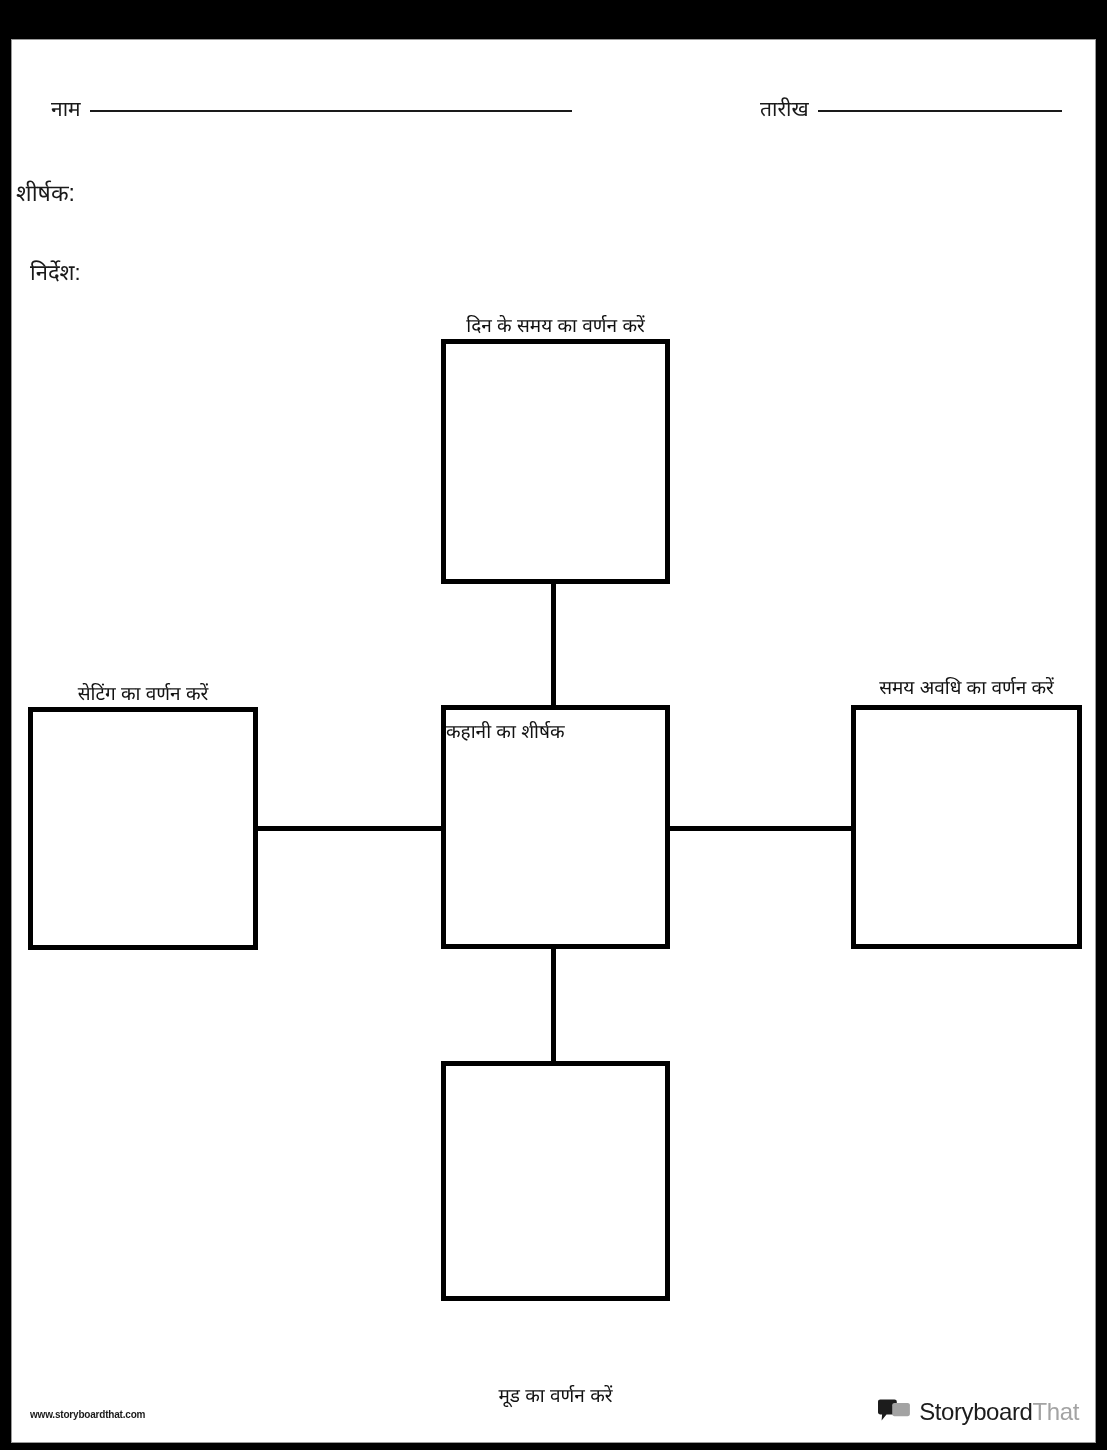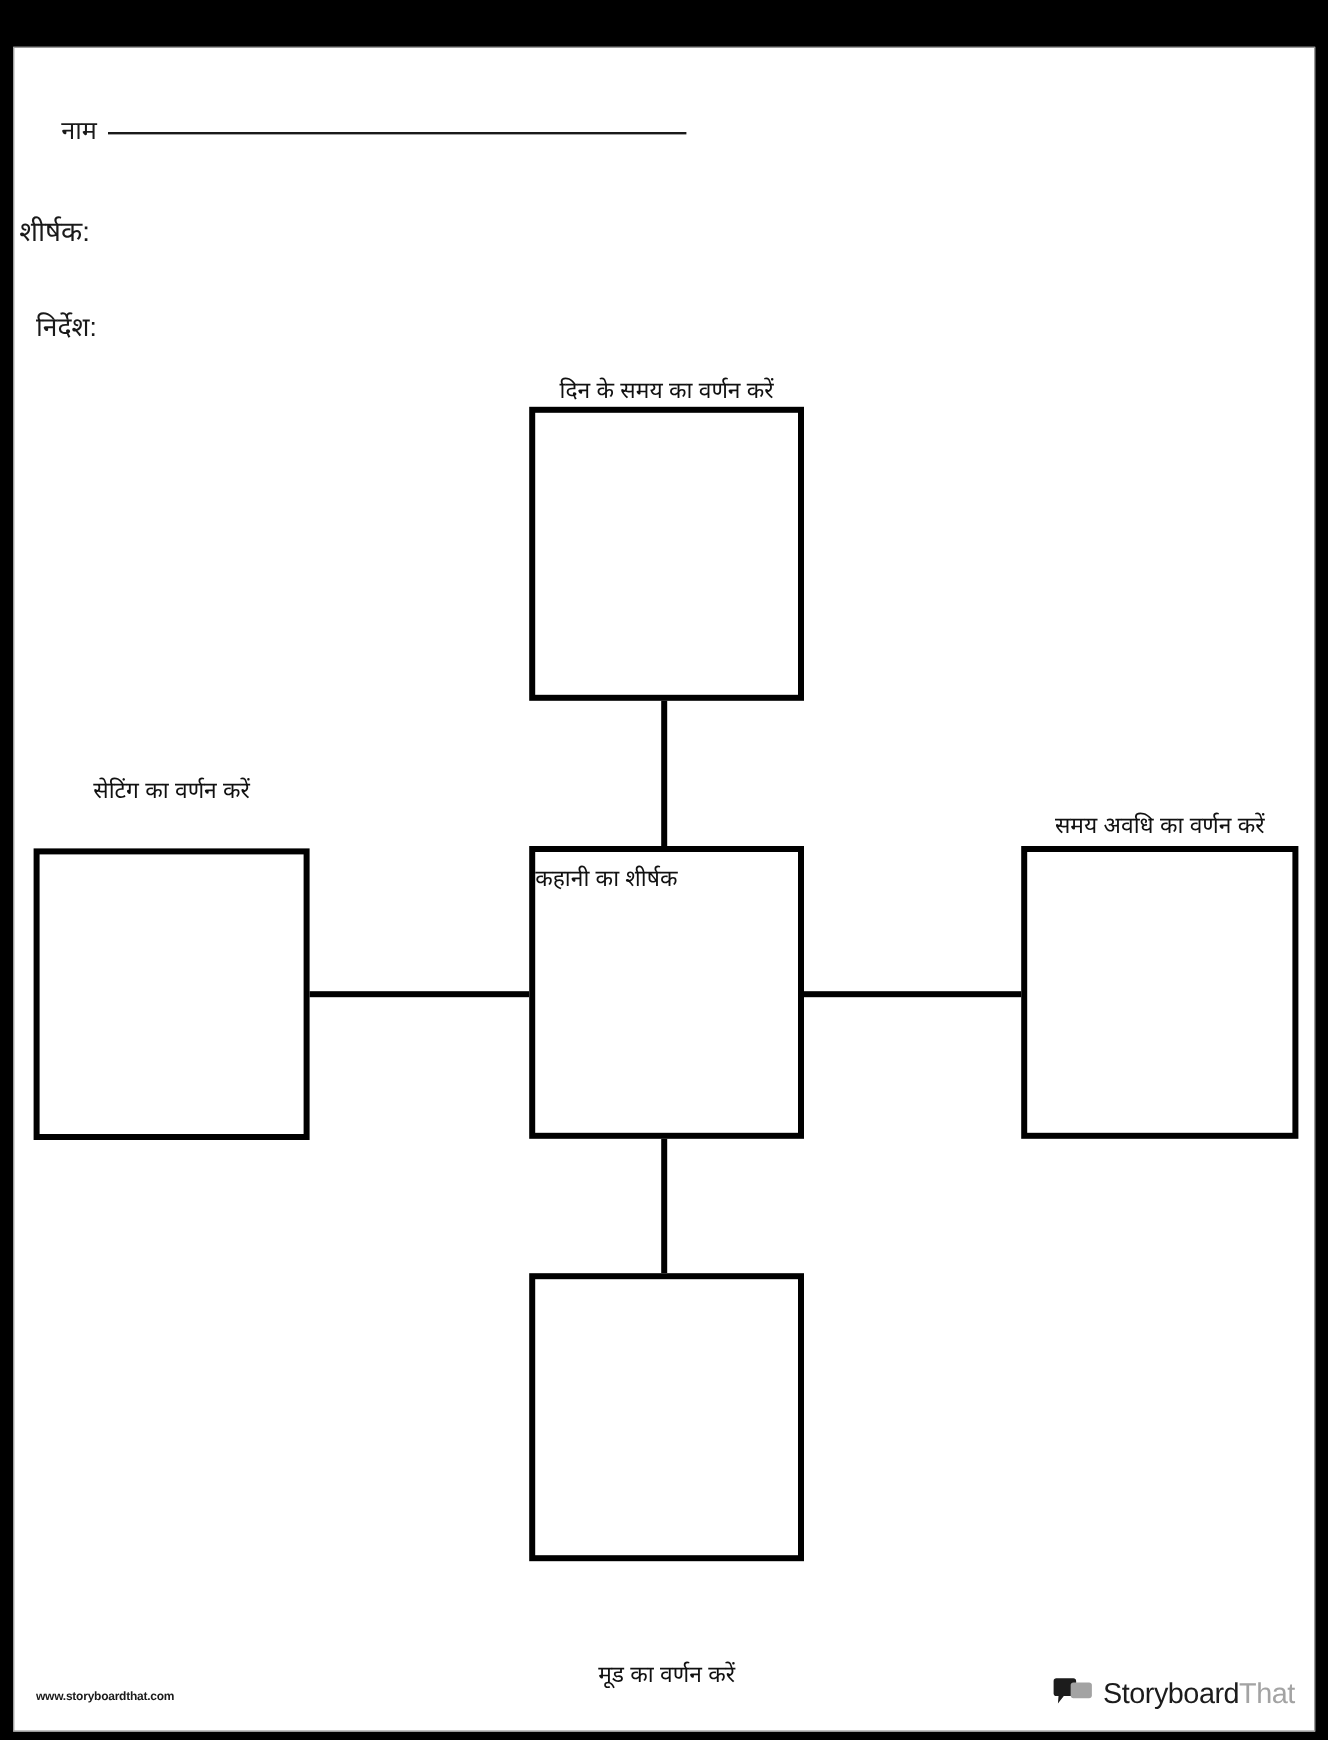--- a/index.html
+++ b/index.html
@@ -126,21 +126,21 @@
     background: #000000;
   }
 
   
   #box-top      { left: 429px; top: 299px; width: 229px; height: 245px; }
   #label-top    { left: 429px; top: 272px; width: 229px; }
   #conn-top     { left: 539px; top: 544px; width: 5px; height: 132px; }
 
   
   #box-left     { left: 16px; top: 667px; width: 230px; height: 243px; }
-  #label-left   { left: 16px; top: 605px; width: 230px; }
+  #label-left   { left: 16px; top: 640px; width: 230px; }
   #conn-left    { left: 246px; top: 786px; width: 183px; height: 5px; }
 
   
   #box-right    { left: 839px; top: 665px; width: 231px; height: 244px; }
   #label-right  { left: 839px; top: 634px; width: 231px; }
   #conn-right   { left: 658px; top: 786px; width: 181px; height: 5px; }
 
   
   #box-bottom   { left: 429px; top: 1021px; width: 229px; height: 240px; }
   #label-bottom { left: 429px; top: 1342px; width: 229px; }
@@ -157,41 +157,45 @@
     font-size: 10px;
     font-weight: bold;
     color: #1a1a1a;
     letter-spacing: -0.2px;
   }
   #brand-logo {
     position: absolute;
     right: 16px;
     top: 1358px;
     display: flex;
-    align-items: flex-start;
+    align-items: center;
     gap: 8px;
   }
   #brand-mark { display: block; }
   #brand-wordmark {
     font-size: 24px;
     letter-spacing: -0.4px;
     white-space: nowrap;
   }
   .brand-a { color: #1c1c1c; }
   .brand-b { color: #a3a3a3; }
 </style>
 </head>
 <body>
 
 <div id="page-frame">
   <div id="page-sheet">
 
     <div class="hdr-row">
       <div class="field" id="name-field">
         <span class="field-label">नाम</span>
+        <span class="field-rule"></span>
+      </div>
+      <div class="field" id="date-field">
+        <span class="field-label">तारीख</span>
         <span class="field-rule"></span>
       </div>
     </div>
 
     <div id="title-line">
       <span class="title-inner">शीर्षक:</span>
     </div>
 
     <div id="instructions-line">निर्देश:</div>
 

